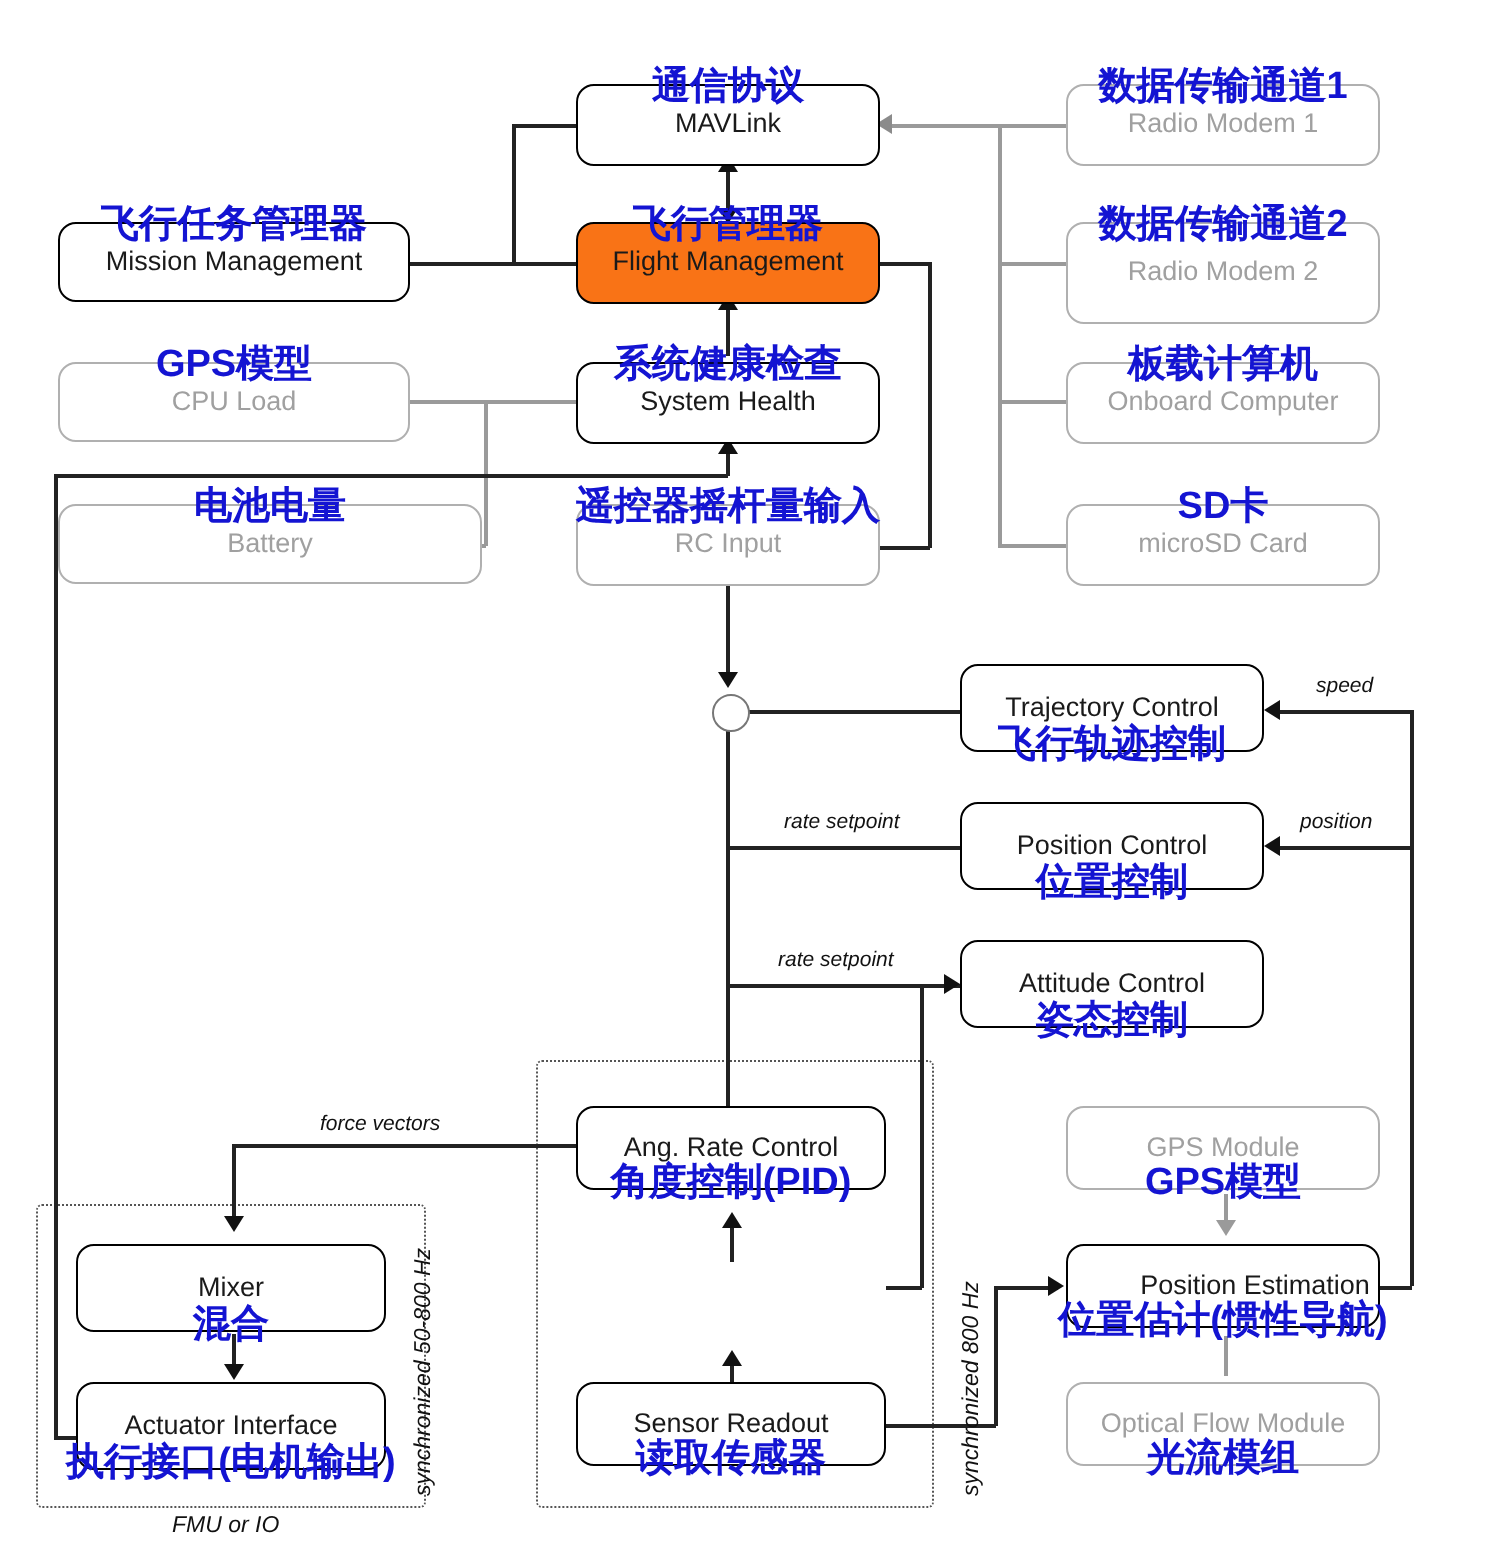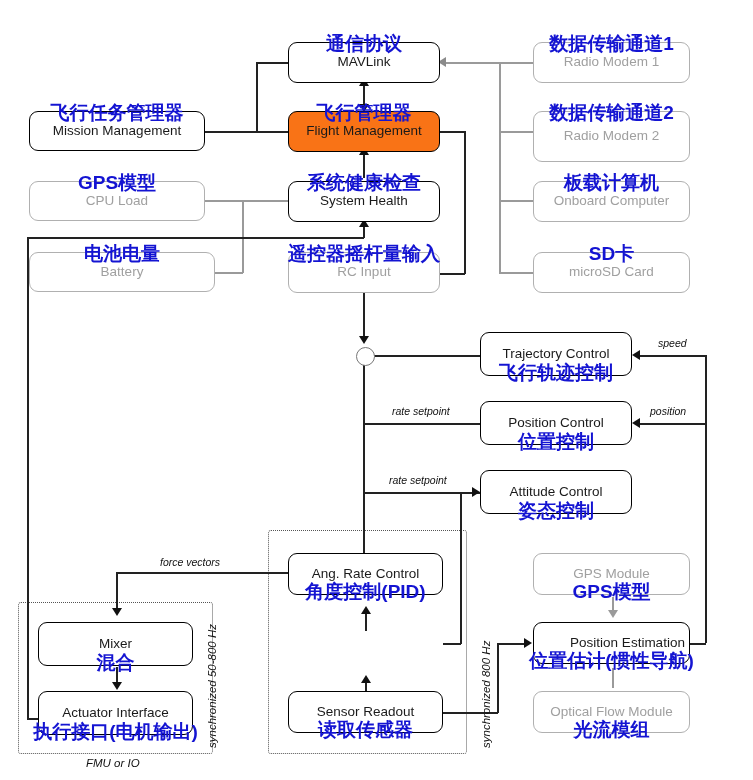--- a/index.html
+++ b/index.html
@@ -148,21 +148,21 @@
   <div class="node" style="left:29px;top:111px;width:176px;height:40px;">
     <span class="cn above">飞行任务管理器</span>
     <span class="en">Mission Management</span>
   </div>
 
   <div class="node grey" style="left:29px;top:181px;width:176px;height:40px;">
     <span class="cn above">GPS模型</span>
     <span class="en">CPU Load</span>
   </div>
 
-  <div class="node grey" style="left:29px;top:252px;width:186px;height:40px;">
+  <div class="node grey" style="left:29px;top:252px;width:212px;height:40px;">
     <span class="cn above">电池电量</span>
     <span class="en">Battery</span>
   </div>
 
   <div class="node" style="left:288px;top:42px;width:152px;height:41px;">
     <span class="cn above">通信协议</span>
     <span class="en">MAVLink</span>
   </div>
 
   <div class="node filled" style="left:288px;top:111px;width:152px;height:41px;">

